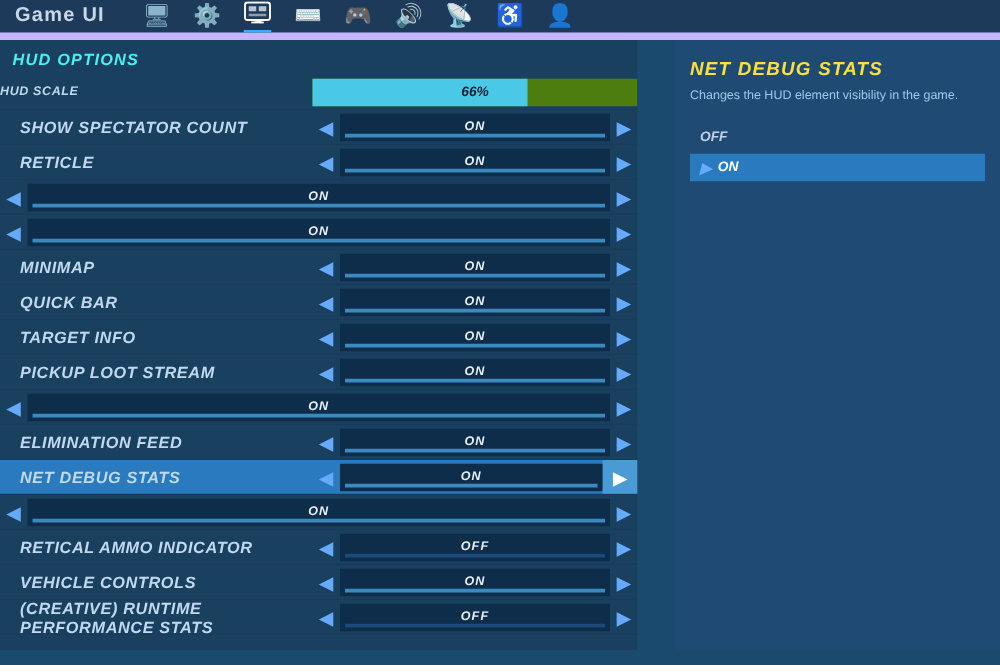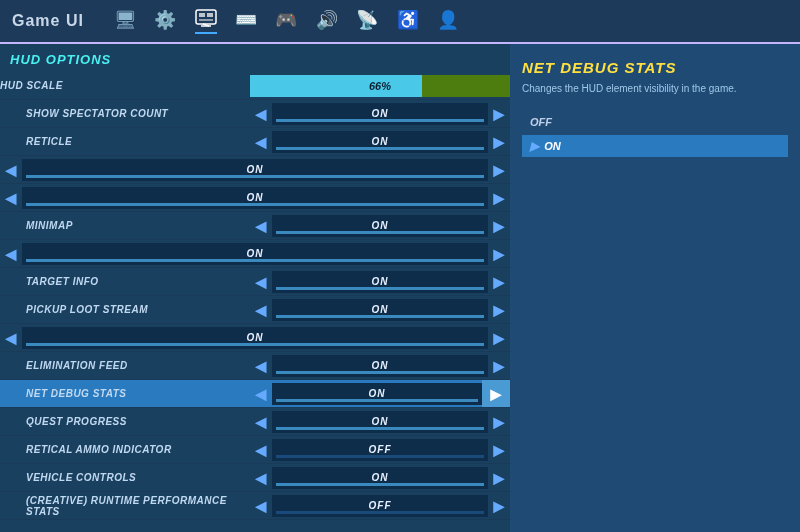--- a/index.html
+++ b/index.html
@@ -9,23 +9,23 @@
       overflow: hidden;
       background: #1a4a6e;
       font-family: 'Arial Black', Arial, sans-serif;
     }
 
     
     .top-nav {
       background: #1e3a5a;
       display: flex;
       align-items: center;
-      height: 44px;
+      height: 32px;
       padding: 0 12px;
-      border-bottom: 2px solid #c4b5fd;
+      border-bottom: 6px solid #c4b5fd;
     }
     .nav-title {
       color: #c8d8e8;
       font-size: 16px;
       font-weight: bold;
       margin-right: 20px;
       letter-spacing: 1px;
     }
     .nav-icons {
       display: flex;
@@ -39,20 +39,21 @@
     }
     .nav-icon.active {
       color: #fff;
       border-bottom: 2px solid #4af;
     }
 
     
     .main-container {
       display: flex;
       height: 488px;
+      gap: 30px;
     }
 
     
     .left-panel {
       width: 510px;
       background: #1a4060;
       overflow-y: auto;
       overflow-x: hidden;
     }
 
@@ -72,27 +73,27 @@
       height: 28px;
       border-bottom: 1px solid #1a3a5a;
       cursor: pointer;
     }
     .settings-row.active {
       background: #2a7abf;
     }
 
     .row-label {
       color: #c0d8f0;
-      font-size: 10px;
+      font-size: 13px;
       font-weight: 900;
       font-style: italic;
       text-transform: uppercase;
       width: 250px;
       min-width: 250px;
-      padding-left: 26px;
+      padding-left: 16px;
       letter-spacing: 0.5px;
     }
 
     .row-control {
       display: flex;
       align-items: center;
       flex: 1;
       height: 100%;
     }
 
@@ -345,20 +346,21 @@
             <div class="value-box">
               <span class="value-text">ON</span>
               <div class="value-bar-bg">
                 <div class="value-bar-fill" style="width: 100%;"></div>
               </div>
             </div>
             <span class="arrow-btn">▶</span>
           </div>
         </div>
         <div class="settings-row">
+          <span class="row-label">QUICK BAR</span>
           <div class="row-control">
             <span class="arrow-btn">◀</span>
             <div class="value-box">
               <span class="value-text">ON</span>
               <div class="value-bar-bg">
                 <div class="value-bar-fill" style="width: 100%;"></div>
               </div>
             </div>
             <span class="arrow-btn">▶</span>
           </div>
@@ -421,21 +423,20 @@
             <div class="value-box">
               <span class="value-text">ON</span>
               <div class="value-bar-bg">
                 <div class="value-bar-fill" style="width: 100%;"></div>
               </div>
             </div>
             <span class="arrow-btn" style="background: rgb(74, 154, 212); color: rgb(255, 255, 255); width: 28px; display: flex; align-items: center; justify-content: center; height: 100%;">▶</span>
           </div>
         </div>
         <div class="settings-row">
-          <span class="row-label">QUEST PROGRESS</span>
           <div class="row-control">
             <span class="arrow-btn">◀</span>
             <div class="value-box">
               <span class="value-text">ON</span>
               <div class="value-bar-bg">
                 <div class="value-bar-fill" style="width: 100%;"></div>
               </div>
             </div>
             <span class="arrow-btn">▶</span>
           </div>

